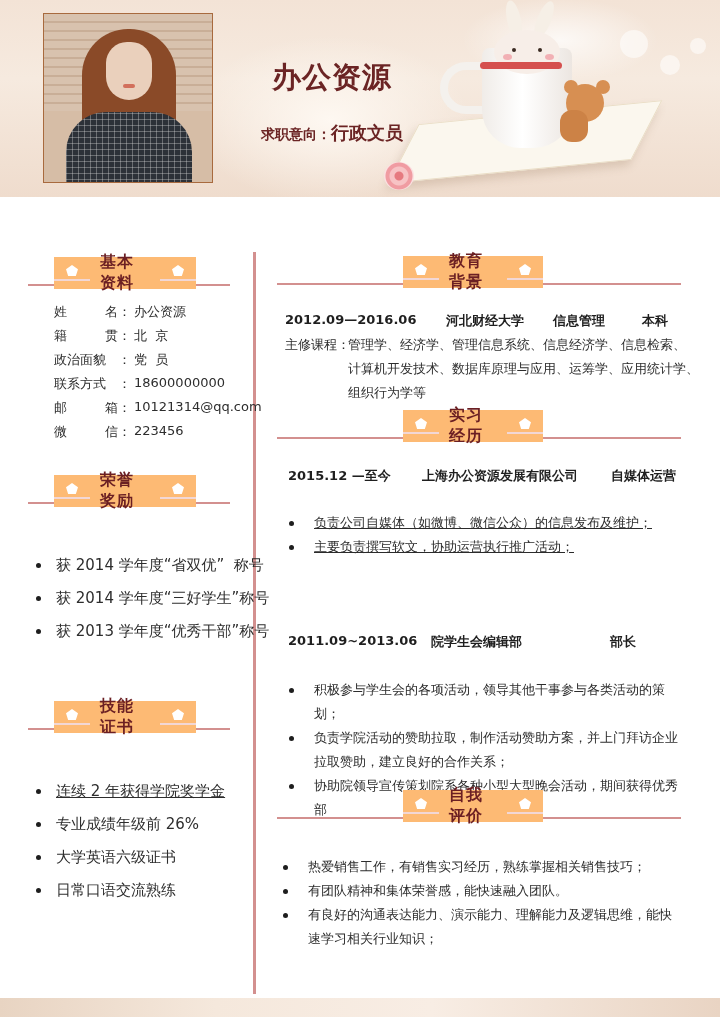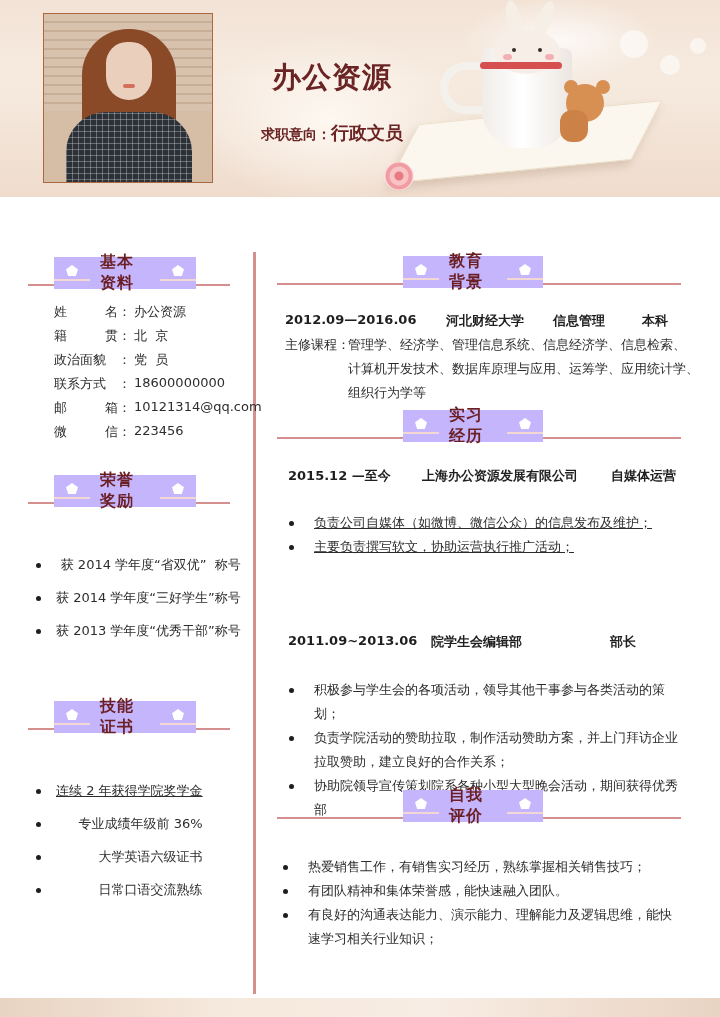--- a/index.html
+++ b/index.html
@@ -72,41 +72,41 @@
   .blush { position:absolute; width:9px; height:6px; background:#f2b0b4; border-radius:50%; top:54px; }
   .scarf { position:absolute; left:480px; top:62px; width:82px; height:7px; background:#d5504e; border-radius:4px; }
   .bear { position:absolute; left:566px; top:84px; width:38px; height:38px; background:#d78f52; border-radius:50%; }
   .bear-ear { position:absolute; width:14px; height:14px; background:#d78f52; border-radius:50%; top:80px; }
   .bear-body { position:absolute; left:560px; top:110px; width:28px; height:32px; background:#cc8246; border-radius:12px; }
   .rose { position:absolute; left:384px; top:162px; width:30px; height:28px; background:radial-gradient(circle at 50% 50%, #e67a80 0 4px, #f7c3c5 5px 9px, #f09ca2 10px 13px, #fbe0e1 14px); border-radius:50%; }
 
   
   .sec-line { position:absolute; height:2px; background:#d3908f; }
   .sec-box {
-    position:absolute; height:32px; background:#c4b5fd;
+    position:absolute; height:32px; background:#fdba74;
     display:flex; align-items:center; justify-content:center;
   }
   .sec-box .title { font-size:16px; font-weight:bold; color:#6b1f23; letter-spacing:1px; margin:0 10px; }
   .sec-box .pent {
     width:12px; height:11px; background:#ffffff;
     clip-path:polygon(50% 0%, 100% 38%, 82% 100%, 18% 100%, 0% 38%);
     position:relative;
   }
   .sec-box .deco { display:flex; flex-direction:column; align-items:center; }
   .sec-box .uline { width:36px; height:2px; background:#f2d7d5; margin-top:3px; }
 
   .vdivider { position:absolute; left:253px; top:252px; width:3px; height:742px; background:#d3908f; }
 
   
   .info-row { position:absolute; left:54px; font-size:13px; color:#2d2d2d; white-space:nowrap; display:flex; }
   .info-row .k { display:inline-block; width:64px; display:flex; justify-content:space-between; }
   .info-row .colon { margin-right:3px; }
 
   .bullet-list { position:absolute; left:34px; list-style:none; }
-  .bullet-list li { position:relative; padding-left:22px; font-size:13px; color:#2d2d2d; white-space:nowrap;text-align:right; }
+  .bullet-list li { position:relative; padding-left:22px; font-size:15px; color:#2d2d2d; white-space:nowrap; }
   .bullet-list li::before { content:""; position:absolute; left:2px; top:7px; width:5px; height:5px; border-radius:50%; background:#1e1e1e; }
 
   
   .r-head { position:absolute; font-size:13px; font-weight:bold; color:#1f1f1f; white-space:nowrap; }
   .r-text { position:absolute; font-size:13px; color:#2d2d2d; white-space:nowrap; }
   .r-list { position:absolute; left:286px; list-style:none; width:400px; }
   .r-list li { position:relative; padding-left:28px; font-size:13px; color:#2d2d2d; line-height:24px; }
   .r-list li::before { content:""; position:absolute; left:3px; top:10px; width:5px; height:5px; border-radius:50%; background:#1e1e1e; }
 
   .footer-band {
@@ -244,21 +244,21 @@
       <div class="uline"></div>
     </div>
   <span class="title">技能证书</span>
   <div class="deco">
       <div class="pent"></div>
       <div class="uline"></div>
     </div>
 </div>
 <ul class="bullet-list" style="top:782px;">
   <li style="height:33px;text-decoration:underline;">连续 2 年获得学院奖学金</li>
-  <li style="height:33px;">专业成绩年级前 36%</li>
+  <li style="height:33px;">专业成绩年级前 26%</li>
   <li style="height:33px;">大学英语六级证书</li>
   <li style="height:33px;">日常口语交流熟练</li>
 </ul>
 
 <div class="sec-line" style="left:277px;top:283px;width:404px;"></div>
 <div class="sec-box" style="left:403px;top:256px;width:140px;">
   <div class="deco">
       <div class="pent"></div>
       <div class="uline"></div>
     </div>

